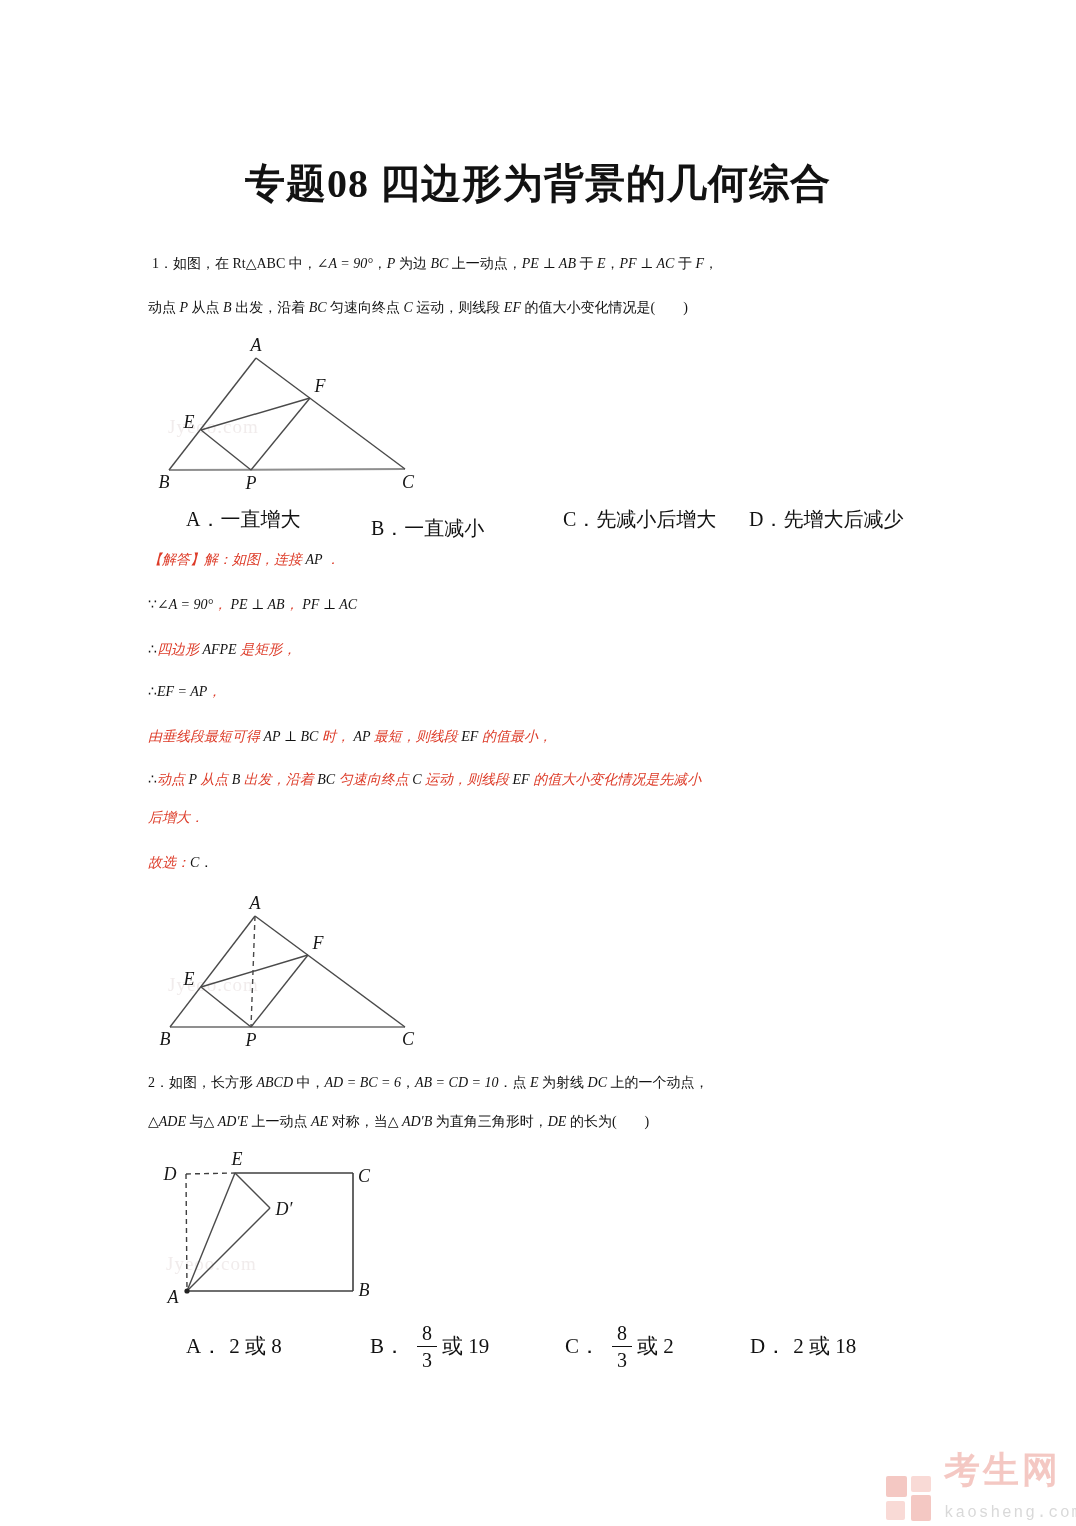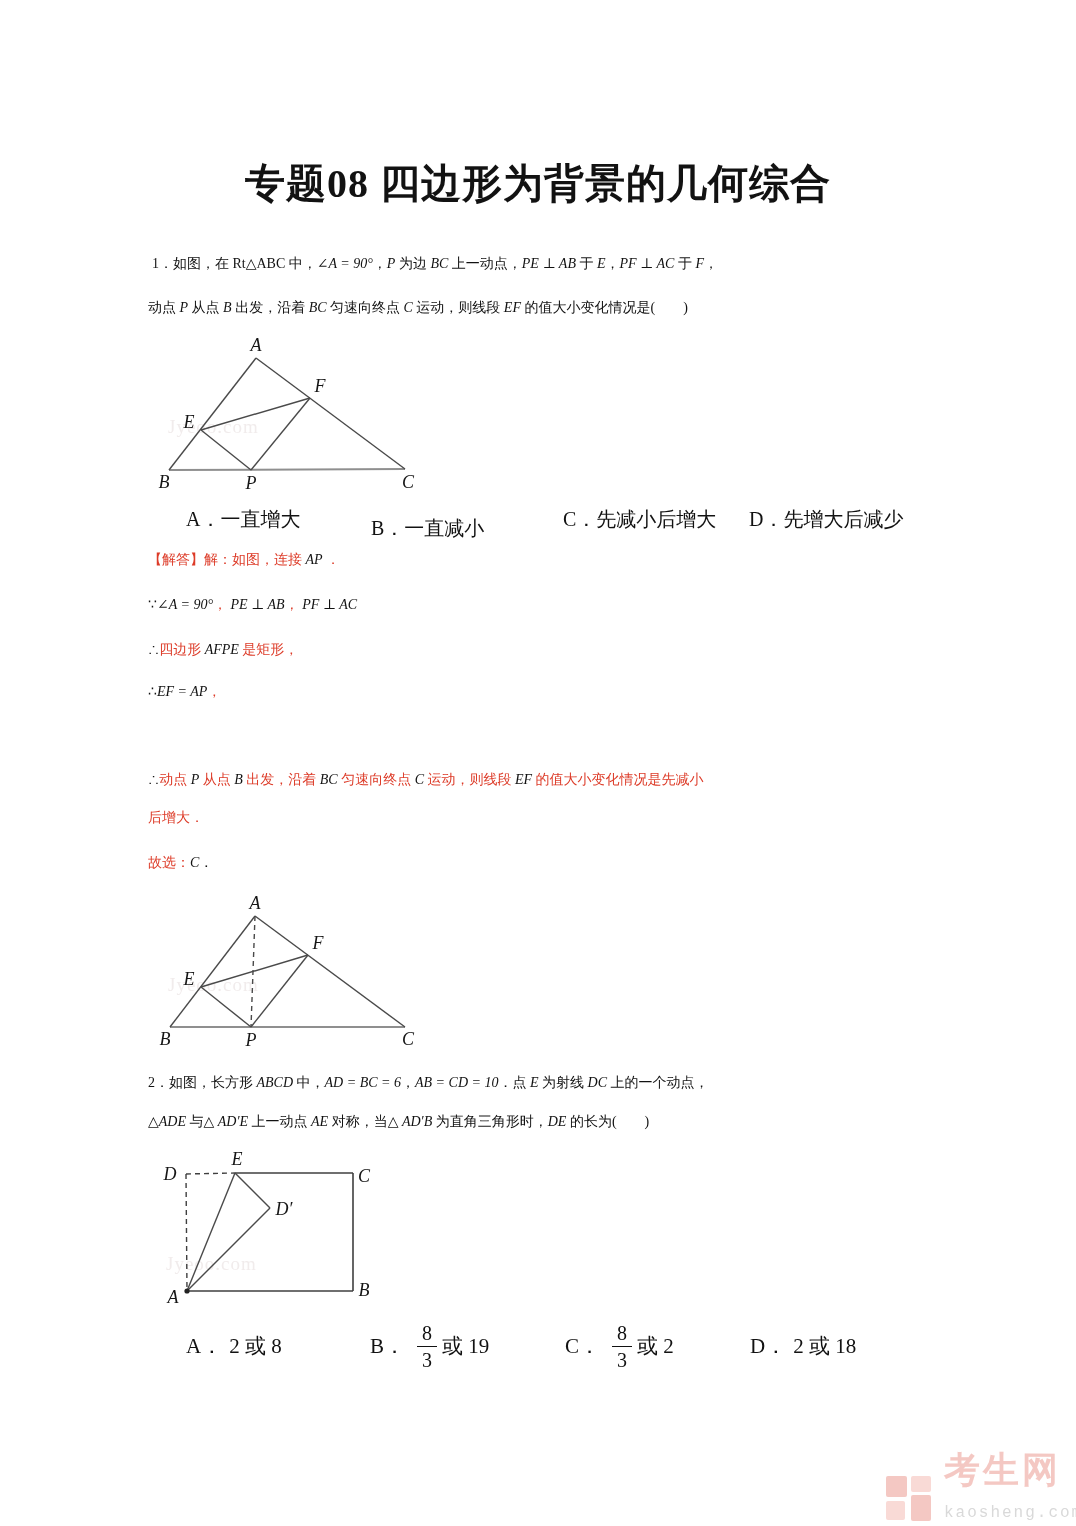--- a/index.html
+++ b/index.html
@@ -17,21 +17,21 @@
     font-family:"Liberation Serif","DejaVu Serif",serif;color:var(--ink);
     overflow:hidden;margin:0 auto;
   }
   .title{
     position:absolute;top:156px;left:0;width:100%;text-align:center;
     font-size:40px;font-weight:700;letter-spacing:1px;margin:0;
   }
   .tl{
     position:absolute;font-size:14px;line-height:28px;white-space:nowrap;
   }
-  .sg-r{color:var(--red);}
+  .sg-r{color:var(--red);font-style:italic;}
   .sg-m{font-style:italic;}
   .opt{position:absolute;font-size:20px;white-space:nowrap;}
   .opt2{
     position:absolute;top:1316px;height:60px;display:flex;align-items:center;
     font-size:21px;white-space:nowrap;
   }
   .opt2 .lbl{margin-right:7px;}
   .frac{display:inline-flex;flex-direction:column;align-items:center;line-height:1;margin:0 5px;}
   .frac .fnum{border-bottom:1.5px solid var(--ink);padding:0 5px 3px;font-size:20px;}
   .frac .fden{padding-top:3px;font-size:20px;}
@@ -76,20 +76,21 @@
 
   <span class="opt" style="left:186px;top:506px">A．一直增大</span>
   <span class="opt" style="left:371px;top:515px">B．一直减小</span>
   <span class="opt" style="left:563px;top:506px">C．先减小后增大</span>
   <span class="opt" style="left:749px;top:506px">D．先增大后减少</span>
 
   <div class="tl" style="left:148px;top:546px"><span class="sg-r">【解答】解：如图，连接 </span><span class="sg-m">AP</span><span class="sg-r"> ．</span></div>
   <div class="tl" style="left:148px;top:591px"><span>∵</span><span class="sg-m">∠A = 90°</span><span class="sg-r">，</span><span>  </span><span class="sg-m">PE ⊥ AB</span><span class="sg-r">，</span><span>  </span><span class="sg-m">PF ⊥ AC</span></div>
   <div class="tl" style="left:148px;top:636px"><span>∴</span><span class="sg-r">四边形 </span><span class="sg-m">AFPE</span><span class="sg-r"> 是矩形，</span></div>
   <div class="tl" style="left:148px;top:678px"><span>∴</span><span class="sg-m">EF = AP</span><span class="sg-r">，</span></div>
+  <div class="tl" style="left:148px;top:723px"><span class="sg-r">由垂线段最短可得 </span><span class="sg-m">AP ⊥ BC</span><span class="sg-r"> 时，</span><span>  </span><span class="sg-m">AP</span><span class="sg-r"> 最短，则线段 </span><span class="sg-m">EF</span><span class="sg-r"> 的值最小，</span></div>
   <div class="tl" style="left:148px;top:766px"><span>∴</span><span class="sg-r">动点 </span><span class="sg-m">P</span><span class="sg-r"> 从点 </span><span class="sg-m">B</span><span class="sg-r"> 出发，沿着 </span><span class="sg-m">BC</span><span class="sg-r"> 匀速向终点 </span><span class="sg-m">C</span><span class="sg-r"> 运动，则线段 </span><span class="sg-m">EF</span><span class="sg-r"> 的值大小变化情况是先减小</span></div>
   <div class="tl" style="left:148px;top:804px"><span class="sg-r">后增大．</span></div>
   <div class="tl" style="left:148px;top:849px"><span class="sg-r">故选：</span><span class="sg-m">C</span><span>．</span></div>
 
   <svg class="figsvg" style="left:150px;top:893px" width="290" height="170" viewBox="0 0 290 170">
     <text class="jy" x="18" y="98">Jyeoo.com</text>
     <line x1="20" y1="134" x2="255" y2="134" stroke="#8f8f8f" stroke-width="2"></line>
     <line x1="105" y1="23" x2="20" y2="134" stroke="#4a4a4a" stroke-width="1.4"></line>
     <line x1="105" y1="23" x2="255" y2="134" stroke="#4a4a4a" stroke-width="1.4"></line>
     <line x1="105" y1="23" x2="101" y2="134" stroke="#4a4a4a" stroke-width="1.4" stroke-dasharray="5 4"></line>

